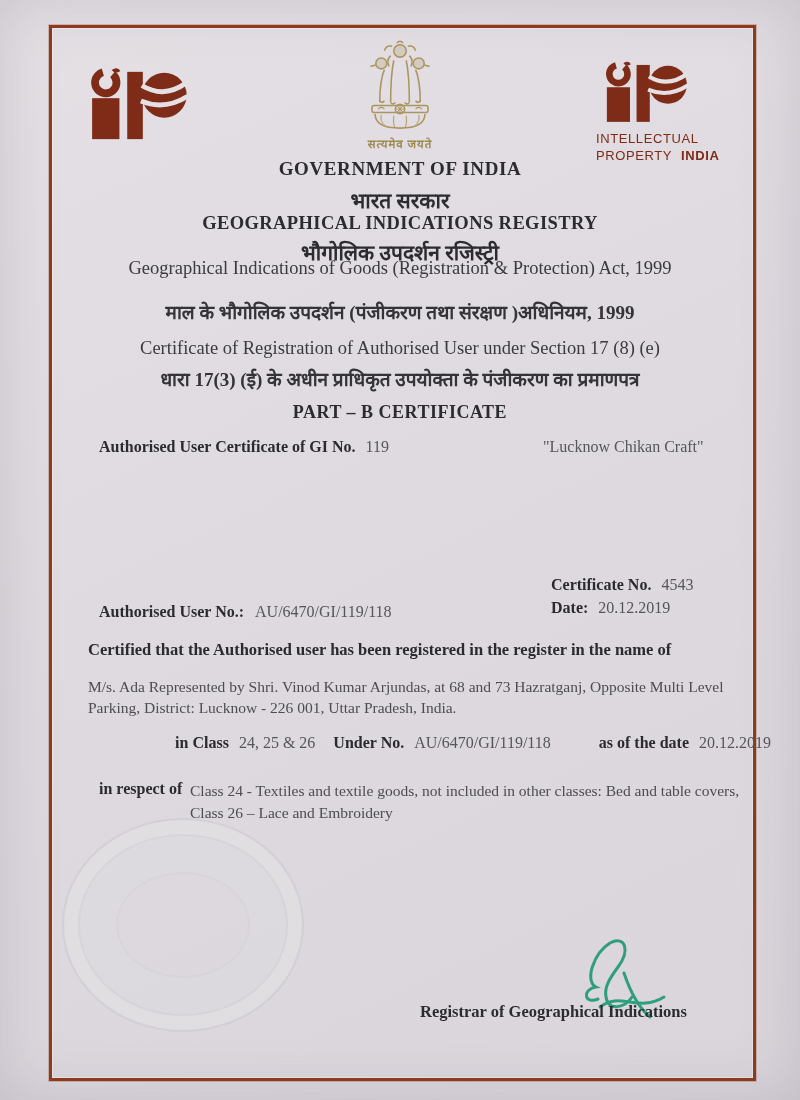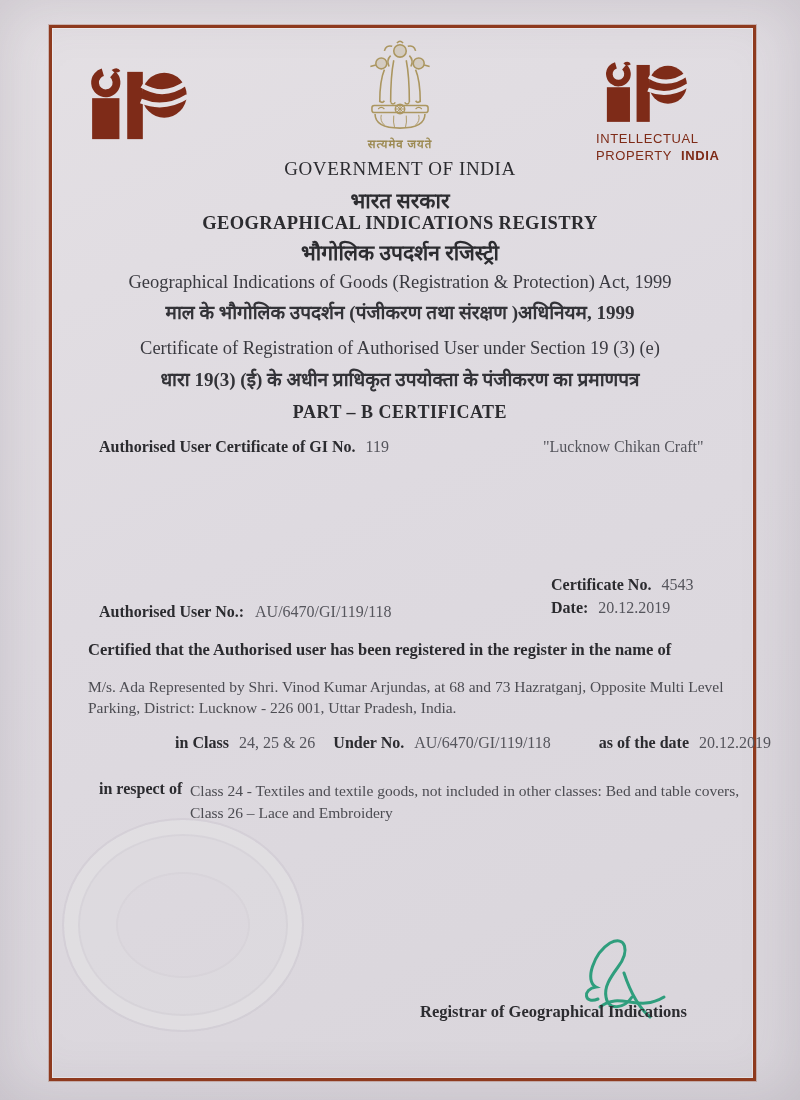--- a/index.html
+++ b/index.html
@@ -11,21 +11,21 @@
     font-family:"Liberation Serif", serif;
     color:#2c2c30;
   }
   .frame{
     position:absolute;left:49px;top:25px;width:701px;height:1050px;
     border:3px solid #8e3a1e;
     box-shadow:0 0 0 1px rgba(142,58,30,.25), inset 0 0 0 1px rgba(255,255,255,.35);
   }
   .abs{position:absolute;}
   .ctr{left:0;width:800px;text-align:center;}
-  .h-en1{font-size:19px;font-weight:normal;letter-spacing:.6px;}
+  .h-en1{font-size:19px;font-weight:bold;letter-spacing:.6px;}
   .h-hi{font-size:21px;font-weight:bold;}
   .h-en2{font-size:18.5px;font-weight:bold;letter-spacing:.4px;}
   .act{font-size:18.5px;color:#3a3a40;}
   .act-hi{font-size:19px;font-weight:bold;color:#333338;}
   .part{font-size:18px;font-weight:bold;letter-spacing:.5px;}
   .lbl{font-weight:bold;color:#2b2b2f;}
   .val{color:#55555c;}
   .body16{font-size:16px;margin-left:11px;}
   .para{font-size:15.5px;color:#4c4c52;line-height:21px;}
   .classes div{font-size:15.5px;color:#4c4c52;line-height:22px;}
@@ -111,25 +111,25 @@
       </g>
     </svg>
     <div class="emblem-cap">सत्यमेव जयते</div>
   </div>
 
   <div class="abs ctr h-en1" style="top:158px;">GOVERNMENT OF INDIA</div>
   <div class="abs ctr h-hi" style="top:186px;">भारत सरकार</div>
   <div class="abs ctr h-en2" style="top:213px;">GEOGRAPHICAL INDICATIONS REGISTRY</div>
   <div class="abs ctr h-hi" style="top:238px;">भौगोलिक उपदर्शन रजिस्ट्री</div>
 
-  <div class="abs ctr act" style="top:272px;">Geographical Indications of Goods (Registration &amp; Protection) Act, 1999</div>
+  <div class="abs ctr act" style="top:258px;">Geographical Indications of Goods (Registration &amp; Protection) Act, 1999</div>
   <div class="abs ctr act-hi" style="top:299px;">माल के भौगोलिक उपदर्शन (पंजीकरण तथा संरक्षण )अधिनियम, 1999</div>
 
-  <div class="abs ctr act" style="top:338px;">Certificate of Registration of Authorised User under Section 19 (3) (e)</div>
-  <div class="abs ctr act-hi" style="top:366px;">धारा 19(3) (ई) के अधीन प्राधिकृत उपयोक्ता के पंजीकरण का प्रमाणपत्र</div>
+  <div class="abs ctr act" style="top:338px;">Certificate of Registration of Authorised User under Section 17 (8) (e)</div>
+  <div class="abs ctr act-hi" style="top:366px;">धारा 17(3) (ई) के अधीन प्राधिकृत उपयोक्ता के पंजीकरण का प्रमाणपत्र</div>
 
   <div class="abs ctr part" style="top:402px;">PART – B CERTIFICATE</div>
 
   <div class="abs body16" style="left:88px;top:438px;">
     <span class="lbl">Authorised User Certificate of GI No.</span>
     <span class="val" style="margin-left:6px;">119</span>
   </div>
   <div class="abs val body16" style="left:532px;top:438px;">"Lucknow Chikan Craft"</div>
 
   <div class="abs body16" style="left:540px;top:576px;">

